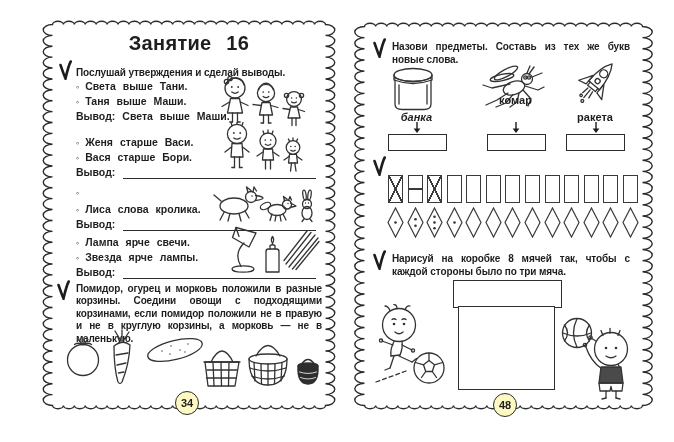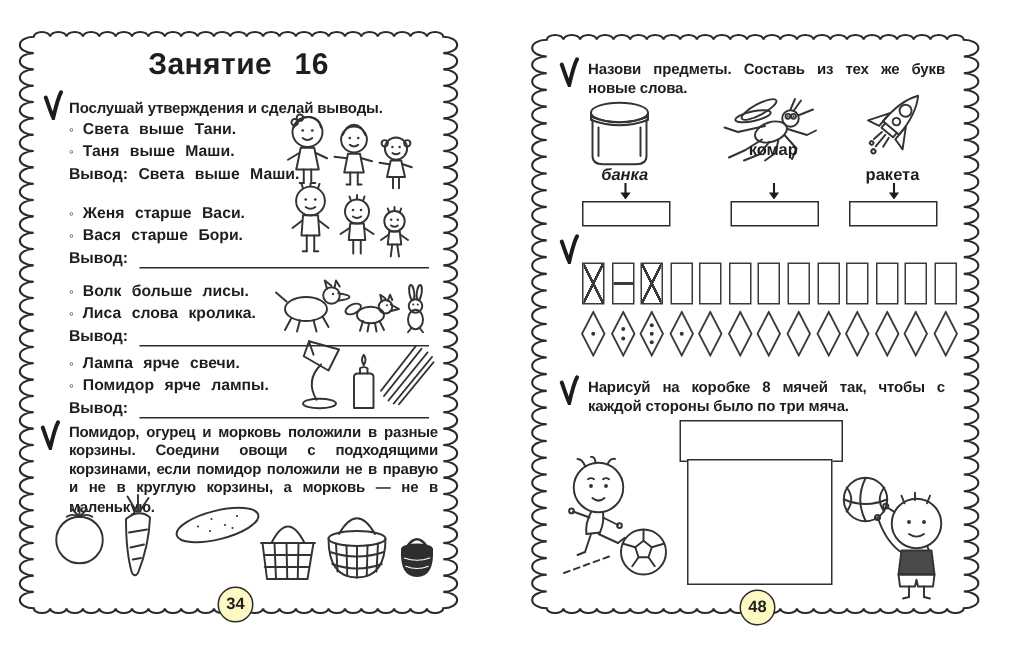--- a/index.html
+++ b/index.html
@@ -1,19 +1,19 @@
 <!DOCTYPE html>
 <html><head>
 <meta charset="utf-8">
 <style>
   html,body { margin:0; padding:0; background:#ffffff; }
   .book { position:relative; width:674px; height:442px; background:#ffffff; overflow:hidden;
           font-family:"Liberation Sans","DejaVu Sans",sans-serif; color:#1e1e1e; }
   .page { position:absolute; background:#fff; }
-  .page.left  { left:20px;  top:22px; width:278px; height:386px; }
+  .page.left  { left:50px;  top:22px; width:278px; height:386px; }
   .page.right { left:362px; top:24px; width:283px; height:384px; }
   .border-svg { position:absolute; left:0; top:0; overflow:visible; pointer-events:none; }
   .abs { position:absolute; }
   .title { position:absolute; left:0; top:10px; width:100%; margin:0; text-align:center;
            font-size:20px; font-weight:700; word-spacing:9px; letter-spacing:.3px; }
   .check { position:absolute; width:15px; height:20px; }
   .instr { position:absolute; margin:0; font-size:10px; font-weight:700; line-height:13px;
            text-align:justify; letter-spacing:-.1px; }
   .para  { position:absolute; margin:0; font-size:10px; font-weight:700; line-height:12.4px;
            text-align:justify; letter-spacing:-.15px; }
@@ -85,40 +85,39 @@
         </div>
       <div class="concl-row">
           <span>Вывод:</span>
           <span class="blank"></span>
         </div>
     </div>
 
     <div class="group" style="top:166px;">
       <div class="item-row">
           <span class="bullet">◦</span>
-          <span>Волк больше лисы.</span>
         </div>
       <div class="item-row">
           <span class="bullet">◦</span>
           <span>Лиса слова кролика.</span>
         </div>
       <div class="concl-row">
           <span>Вывод:</span>
           <span class="blank"></span>
         </div>
     </div>
 
     <div class="group" style="top:214px;">
       <div class="item-row">
           <span class="bullet">◦</span>
           <span>Лампа ярче свечи.</span>
         </div>
       <div class="item-row">
           <span class="bullet">◦</span>
-          <span>Помидор ярче лампы.</span>
+          <span>Звезда ярче лампы.</span>
         </div>
       <div class="concl-row">
           <span>Вывод:</span>
           <span class="blank"></span>
         </div>
     </div>
 
     <svg class="abs" style="left:168px;top:52px;" width="92" height="60" viewBox="0 0 92 60">
       <g class="ill" stroke-width="1.1">
         <circle cx="17" cy="14" r="10"></circle>

